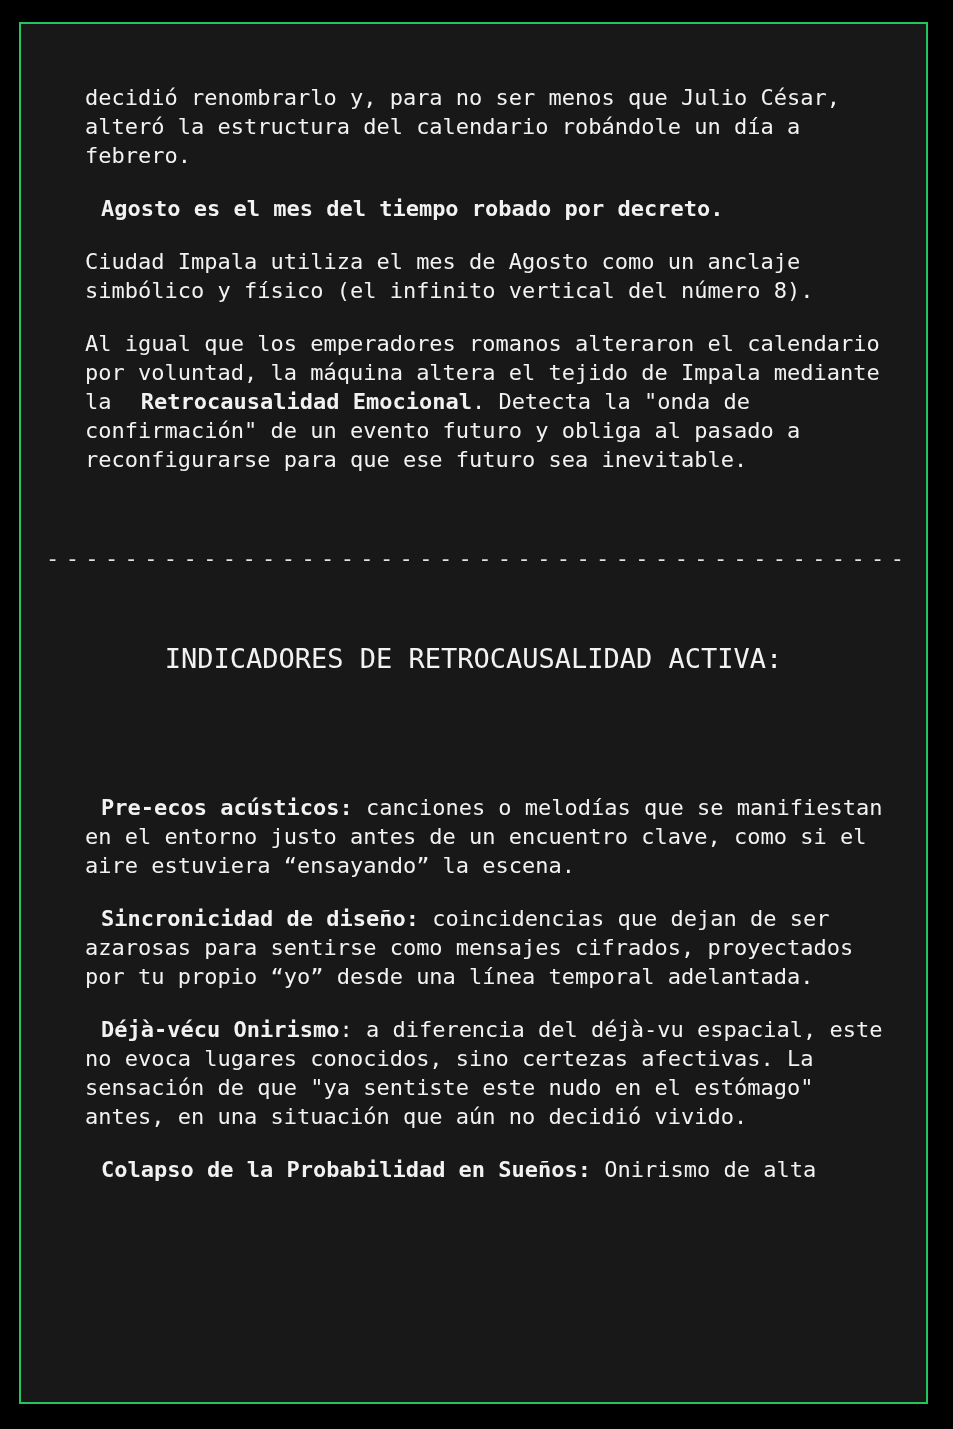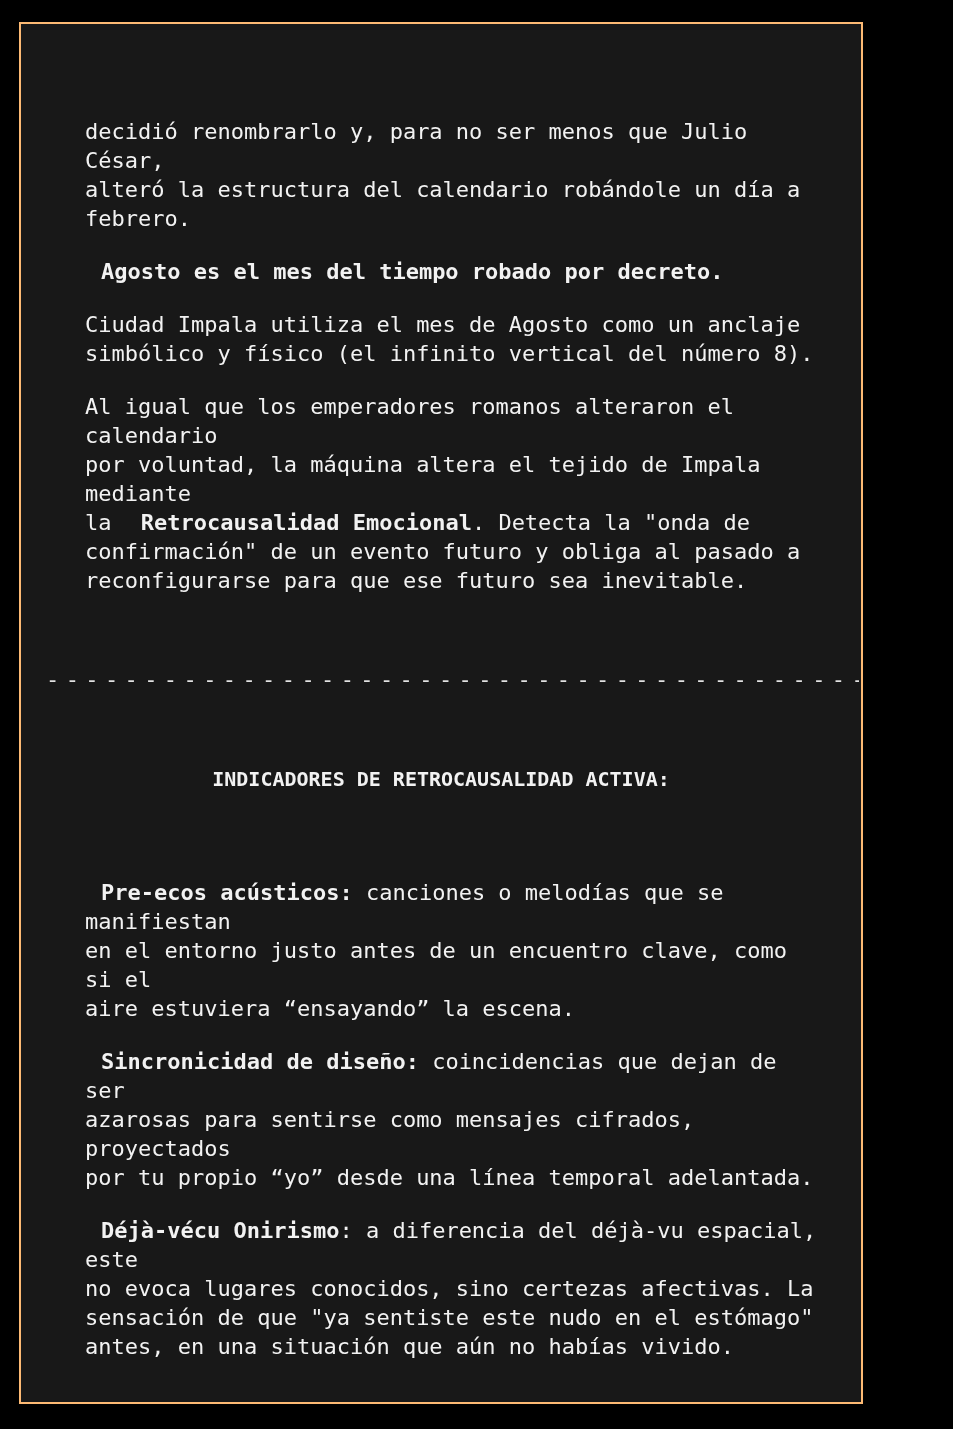--- a/index.html
+++ b/index.html
@@ -7,25 +7,25 @@
     width: 953px;
     height: 1429px;
     background: #000000;
     overflow: hidden;
     font-family: "DejaVu Sans Mono", "Liberation Mono", monospace;
   }
   .panel {
     position: absolute;
     left: 19px;
     top: 22px;
-    width: 844px;
+    width: 909px;
     height: 1382px;
     background: #181818;
-    border: 2px solid #fdba74;
-    padding: 93px 40px 0 64px;
+    border: 2px solid #22c55e;
+    padding: 59px 40px 0 64px;
     overflow: hidden;
   }
   .para {
     font-size: 22px;
     line-height: 29px;
     color: #f2f2f2;
     white-space: pre-line;
     margin: 0 0 24px 0;
     font-weight: 400;
   }
@@ -33,26 +33,26 @@
   .divider {
     font-size: 22px;
     line-height: 29px;
     color: #e2e2e2;
     letter-spacing: 6.4px;
     white-space: nowrap;
     overflow: hidden;
     margin: 70px -38px 71px -39px;
   }
   .doc-heading {
-    font-size: 20px;
+    font-size: 27px;
     line-height: 29px;
     color: #f2f2f2;
-    font-weight: 700;
+    font-weight: 400;
     text-align: center;
-    margin: 0 -40px 84px -64px;
+    margin: 0 -40px 120px -64px;
     white-space: nowrap;
   }
 </style>
 </head>
 <body>
 
 <div class="panel">
   <div id="paras-top">
       <p class="para"><span>decidió renombrarlo y, para no ser menos que Julio César,
 alteró la estructura del calendario robándole un día a
@@ -71,15 +71,16 @@
   <div id="paras-bottom">
       <p class="para"><span class="b">Pre-ecos acústicos:</span><span> canciones o melodías que se manifiestan
 en el entorno justo antes de un encuentro clave, como si el
 aire estuviera “ensayando” la escena.</span></p>
       <p class="para"><span class="b">Sincronicidad de diseño:</span><span> coincidencias que dejan de ser
 azarosas para sentirse como mensajes cifrados, proyectados
 por tu propio “yo” desde una línea temporal adelantada.</span></p>
       <p class="para"><span class="b">Déjà-vécu Onirismo</span><span>: a diferencia del déjà-vu espacial, este
 no evoca lugares conocidos, sino certezas afectivas. La
 sensación de que "ya sentiste este nudo en el estómago"
-antes, en una situación que aún no habías vivido.</span></p>
+antes, en una situación que aún no decidió vivido.</span></p>
+      <p class="para"><span class="b">Colapso de la Probabilidad en Sueños:</span><span> Onirismo de alta</span></p>
     </div>
 </div>
 
 </body></html>

